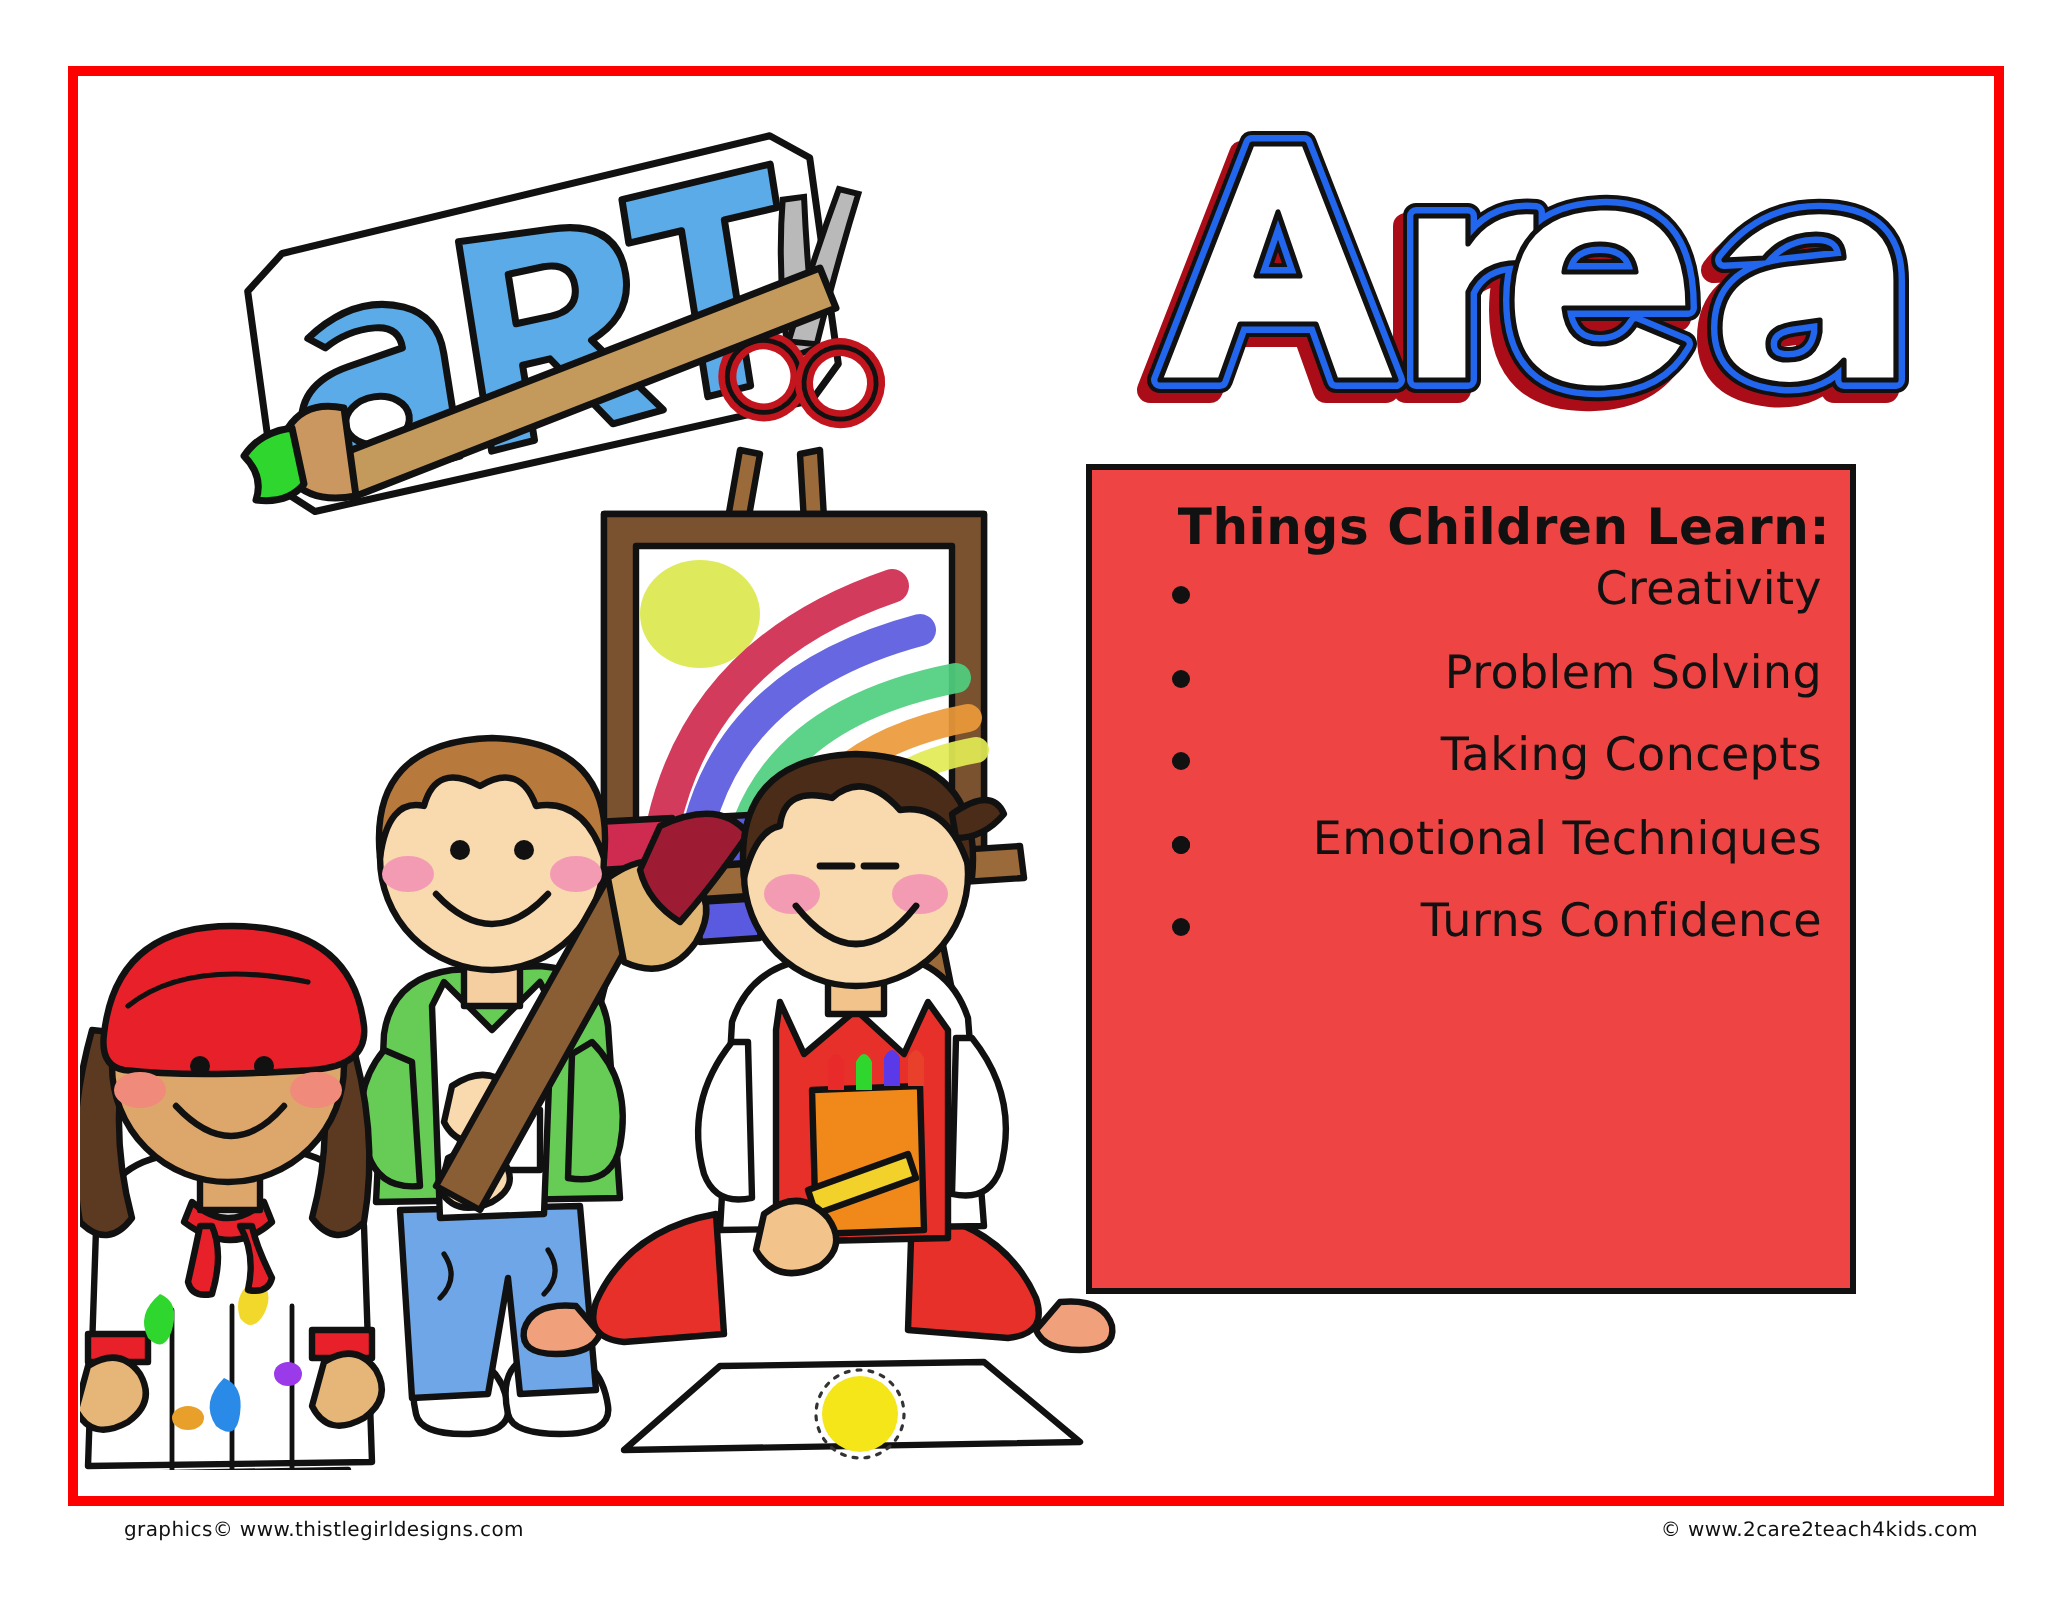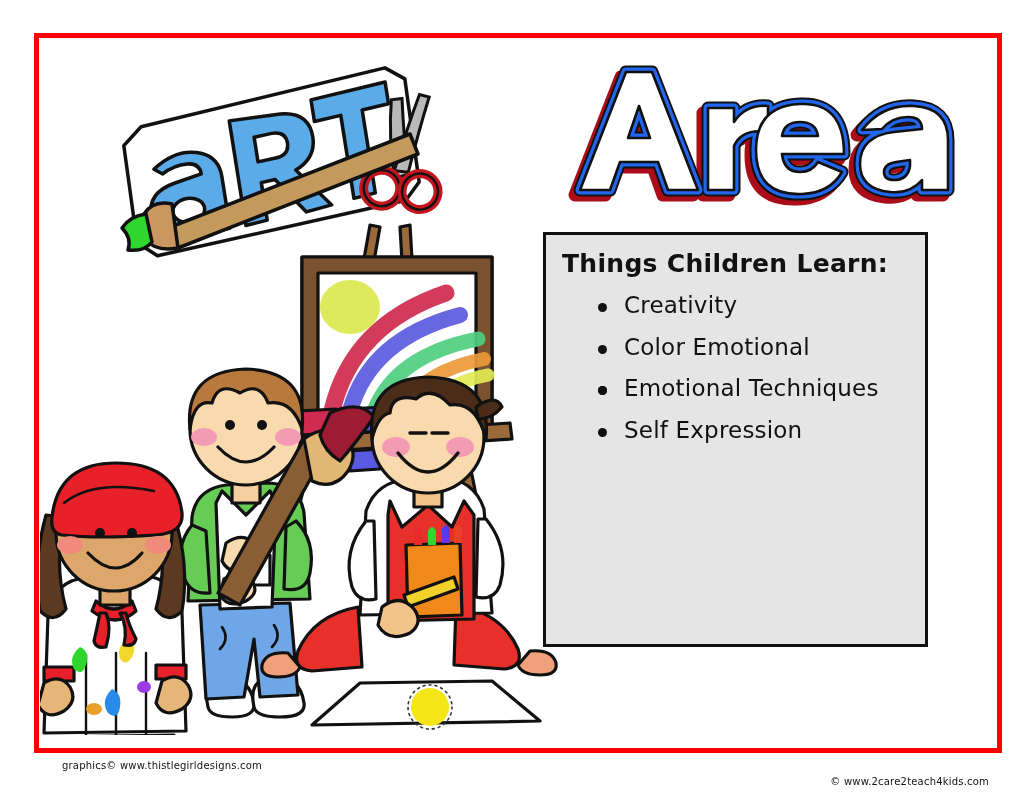--- a/index.html
+++ b/index.html
@@ -12,40 +12,41 @@
   
   .frame{
     position:absolute;left:34px;top:33px;width:968px;height:720px;
     border:5px solid #fe0000;box-sizing:border-box;
   }
 
   
   .footer{position:absolute;font-size:10px;color:#111;letter-spacing:.2px;
           font-family:"DejaVu Sans", sans-serif;white-space:nowrap;}
   .footer-left{left:62px;top:760px;}
-  .footer-right{right:46px;top:776px;}
+  .footer-right{right:46px;top:760px;}
 
   
   .artlogo{position:absolute;left:100px;top:62px;width:380px;height:210px;}
   .artlogo svg{position:absolute;left:0;top:0;}
 
   
   .area-title{position:absolute;left:540px;top:50px;width:420px;height:180px;}
 
   
   .textbox{
     position:absolute;left:543px;top:232px;width:385px;height:415px;
-    border:3px solid #111;background:#e5e5e5;box-sizing:border-box;
+    border:3px solid #111;background:#ef4444;box-sizing:border-box;
     padding:14px 10px 0 14px;
+    text-align:right;
   }
   .tb-head{
     font-size:25px;font-weight:bold;color:#111;letter-spacing:.3px;
     font-family:"DejaVu Sans", sans-serif;margin:0 0 6px 2px;
   }
-  .tb-list{list-style:none;margin:16px;padding:0 0 0 22px;}
+  .tb-list{list-style:none;margin:4px;padding:0 0 0 22px;}
   .tb-list li{
     position:relative;font-size:23px;color:#111;line-height:1.0;
     margin:0 0 18.5px 0;padding-left:26px;letter-spacing:.2px;
     font-family:"DejaVu Sans", sans-serif;
   }
   .tb-list li .bullet{
     position:absolute;left:0;top:9px;width:9px;height:9px;border-radius:50%;
     background:#111;
   }
 
@@ -131,24 +132,25 @@
       <use href="#areaword" fill="#ffffff" stroke="#2266ee" stroke-width="9" stroke-linejoin="round"></use>
 
       <use href="#areaword" fill="#ffffff" stroke="#111111" stroke-width="2.6" stroke-linejoin="round"></use>
     </svg>
   </div>
 
   <div class="textbox">
     <div class="tb-head">Things Children Learn:</div>
     <ul class="tb-list">
       <li><span class="bullet"></span><span>Creativity</span></li>
-      <li><span class="bullet"></span><span>Color Emotional</span></li>
+      <li><span class="bullet"></span><span>Problem Solving</span></li>
+      <li><span class="bullet"></span><span>Taking Concepts</span></li>
       <li><span class="bullet"></span></li>
       <li><span class="bullet"></span><span>Emotional Techniques</span></li>
-      <li><span class="bullet"></span><span>Self Expression</span></li>
+      <li><span class="bullet"></span><span>Turns Confidence</span></li>
     </ul>
   </div>
 
   <div class="scene">
     <svg width="530" height="520" viewBox="0 0 530 520">
       <g stroke="#111" stroke-width="3.2" stroke-linejoin="round" stroke-linecap="round">
 
         <g>
 
           <path d="M330 10 L340 12 L334 46 L324 44 Z" fill="#9a6a3a"></path>

